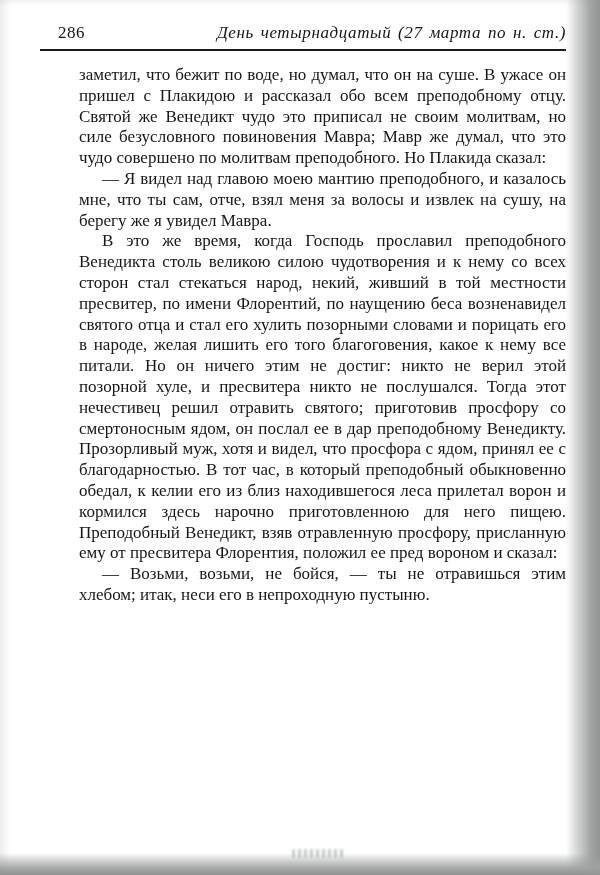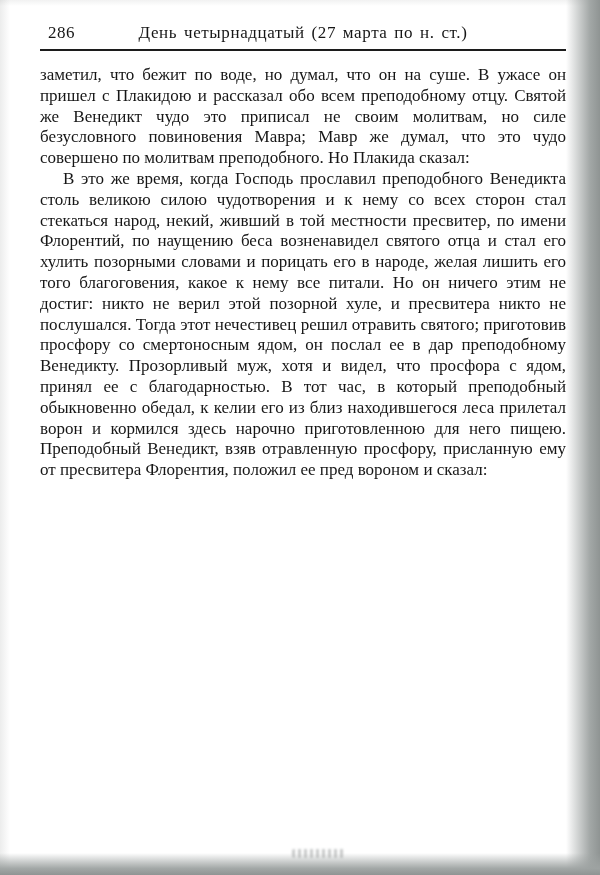--- a/index.html
+++ b/index.html
@@ -67,42 +67,44 @@
   }
 
   header.running-head {
     position: relative;
     height: 21px;
     font-size: 17px;
     line-height: 21px;
   }
   .pagenum {
     position: absolute;
-    left: 8px;
+    left: 18px;
     top: 0;
     font-style: normal;
     letter-spacing: 0.5px;
   }
   .head-title {
     display: block;
-    text-align: center;
+    text-align: right;
+    font-style: italic;
     letter-spacing: 0.6px;
     word-spacing: 2px;
   }
   .rule {
     margin-top: 6px;
     height: 0;
     border-top: 2px solid #1c1c1c;
   }
 
   main.body-text {
     margin-top: 14px;
     font-size: 17px;
     line-height: 20.8px;
     text-align: justify;
+    margin-left: 39px;
   }
   main.body-text p {
     margin: 0;
     padding: 0;
   }
   main.body-text p.ind {
     text-indent: 23px;
   }
 
   .artifact {
@@ -128,21 +130,23 @@
 
     <header class="running-head">
       <span class="pagenum">286</span>
       <span class="head-title">День четырнадцатый (27 марта по н. ст.)</span>
     </header>
 
     <div class="rule"></div>
 
     <main class="body-text">
       <p>заметил, что бежит по воде, но думал, что он на суше. В ужасе он пришел с Плакидою и рассказал обо всем преподобному отцу. Святой же Венедикт чудо это приписал не своим молитвам, но силе безусловного повиновения Мавра; Мавр же думал, что это чудо совершено по молитвам преподобного. Но Плакида сказал:</p>
+      <p class="ind">— Я видел над главою моею мантию преподобного, и казалось мне, что ты сам, отче, взял меня за волосы и извлек на сушу, на берегу же я увидел Мавра.</p>
       <p class="ind">В это же время, когда Господь прославил преподобного Венедикта столь великою силою чудотворения и к нему со всех сторон стал стекаться народ, некий, живший в той местности пресвитер, по имени Флорентий, по наущению беса возненавидел святого отца и стал его хулить позорными словами и порицать его в народе, желая лишить его того благоговения, какое к нему все питали. Но он ничего этим не достиг: никто не верил этой позорной хуле, и пресвитера никто не послушался. Тогда этот нечестивец решил отравить святого; приготовив просфору со смертоносным ядом, он послал ее в дар преподобному Венедикту. Прозорливый муж, хотя и видел, что просфора с ядом, принял ее с благодарностью. В тот час, в который преподобный обыкновенно обедал, к келии его из близ находившегося леса прилетал ворон и кормился здесь нарочно приготовленною для него пищею. Преподобный Венедикт, взяв отравленную просфору, присланную ему от пресвитера Флорентия, положил ее пред вороном и сказал:</p>
+      <p class="ind">— Возьми, возьми, не бойся, — ты не отравишься этим хлебом; итак, неси его в непроходную пустыню.</p>
     </main>
 
   </div>
 
   <div class="artifact"></div>
   <div class="edge-left"></div>
   <div class="edge-top"></div>
   <div class="edge-right"></div>
   <div class="edge-bottom"></div>
 </div>

